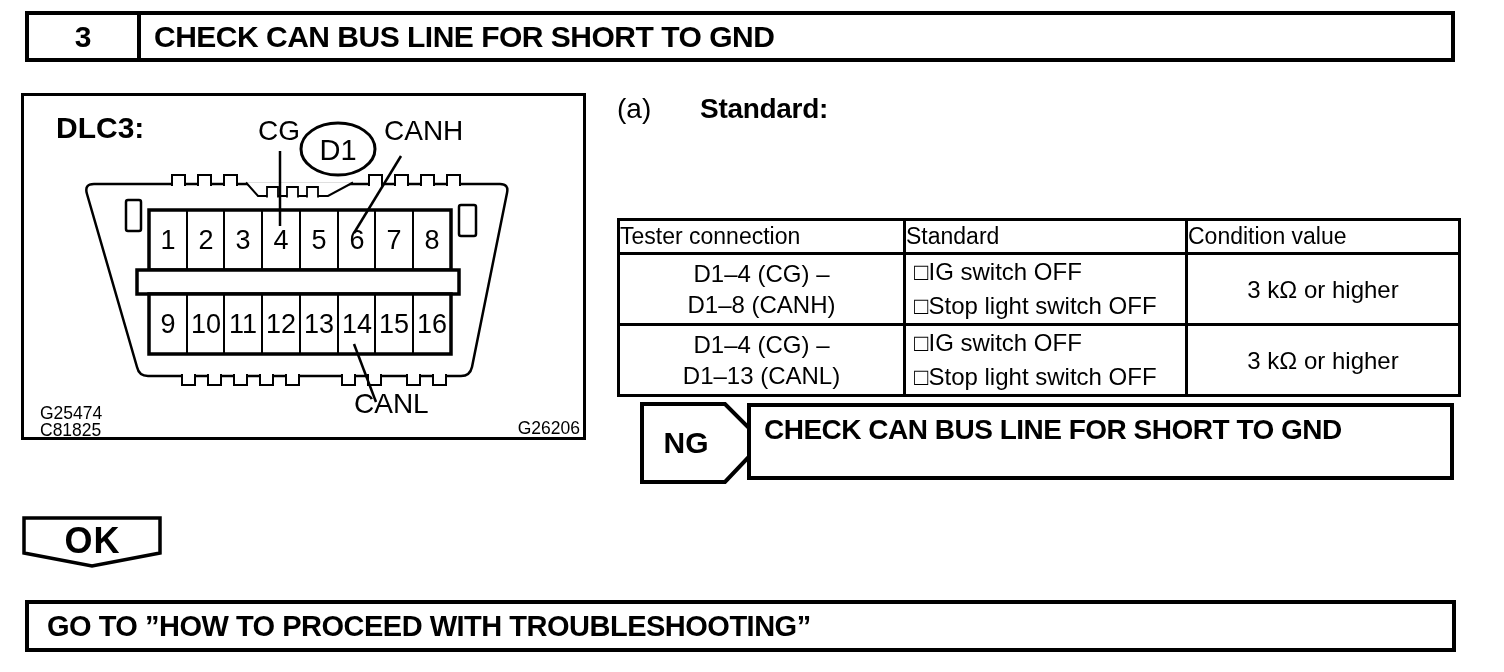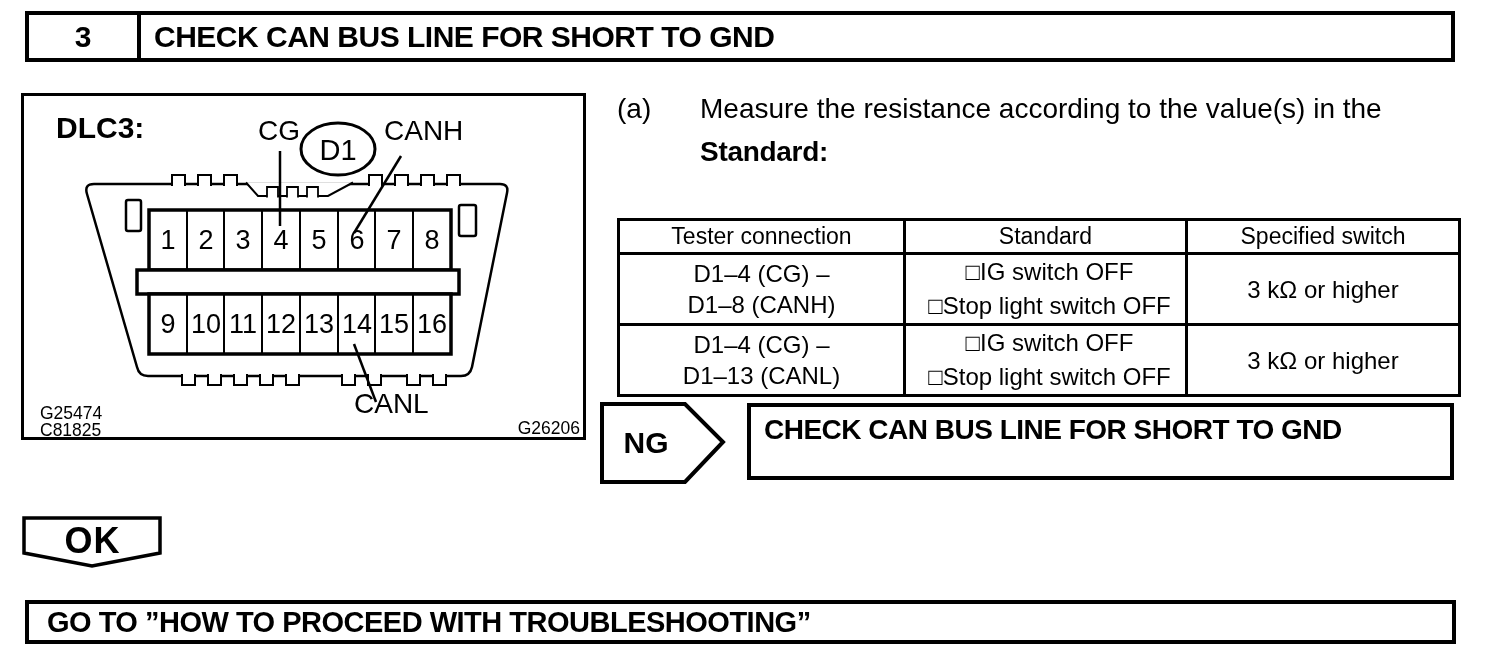--- a/index.html
+++ b/index.html
@@ -38,46 +38,46 @@
   .para .ptext{margin-left:83px;}
   .para .std{font-weight:bold;letter-spacing:-0.3px;}
   
   .spec-table{
     left:617px;top:218px;width:841px;border-collapse:collapse;
     table-layout:fixed;background:#fff;
   }
   .spec-table th,.spec-table td{
     border:3px solid #000;padding:0;box-sizing:border-box;
   }
-  .spec-table th{height:34px;font-size:23px;font-weight:normal;text-align:center;}
+  .spec-table th{height:34px;font-size:23px;font-weight:normal;text-align:left;}
   .spec-table td{height:69px;font-size:24px;vertical-align:middle;}
   .td-center{text-align:center;line-height:31px;}
-  .td-left{text-align:center;padding-left:8px !important;line-height:34px;}
-  
-  .ng-arrow{left:600px;top:402px;width:126px;height:82px;}
+  .td-left{text-align:left;padding-left:8px !important;line-height:34px;}
+  
+  .ng-arrow{left:640px;top:402px;width:126px;height:82px;}
   .ng-label{
     position:absolute;left:10px;top:0;width:72px;height:82px;
     display:flex;align-items:center;justify-content:center;
     font-size:30px;font-weight:bold;
   }
   .ng-action-box{
     left:747px;top:403px;width:707px;height:77px;
     border:4px solid #000;box-sizing:border-box;background:#fff;
     font-size:28px;font-weight:bold;letter-spacing:-0.5px;
     padding:7px 0 0 13px;white-space:nowrap;
   }
   
   .ok-banner{left:22px;top:516px;width:141px;height:54px;}
   .ok-label{
     position:absolute;left:0;top:4px;width:141px;text-align:center;
     font-size:36px;font-weight:bold;letter-spacing:1px;
   }
   
   .footer-box{
-    left:25px;top:600px;width:1431px;height:44px;
+    left:25px;top:600px;width:1431px;height:52px;
     border:4px solid #000;box-sizing:border-box;background:#fff;
     display:flex;align-items:center;padding-left:18px;
     font-size:29px;font-weight:bold;letter-spacing:-0.5px;white-space:nowrap;
   }
 </style>
 </head>
 <body>
 
 <div class="abs step-header">
   <div class="step-number-cell">3</div>
@@ -178,36 +178,35 @@
 
     <text x="16" y="323" font-size="17.5">G25474</text>
     <text x="16" y="340" font-size="17.5">C81825</text>
     <text x="556" y="338" font-size="17.5" text-anchor="end">G26206</text>
   </svg>
 </div>
 
 <div class="abs para">
   <span class="marker">(a)</span>
   <div class="ptext">
-    <div>Measure the resistance according to the value(s) in the</div>
     <div class="std">Standard:</div>
   </div>
 </div>
 
 <table class="abs spec-table">
   <colgroup>
       <col style="width:286px">
       <col style="width:282px">
       <col style="width:273px">
     </colgroup>
   <thead>
     <tr>
       <th>Tester connection</th>
       <th>Standard</th>
-      <th>Specified switch</th>
+      <th>Condition value</th>
     </tr>
   </thead>
   <tbody>
     <tr>
       <td class="td-center">
         <div>D1–4 (CG) –</div>
         <div>D1–8 (CANH)</div>
       </td>
       <td class="td-left">
         <div>□IG switch OFF</div>

